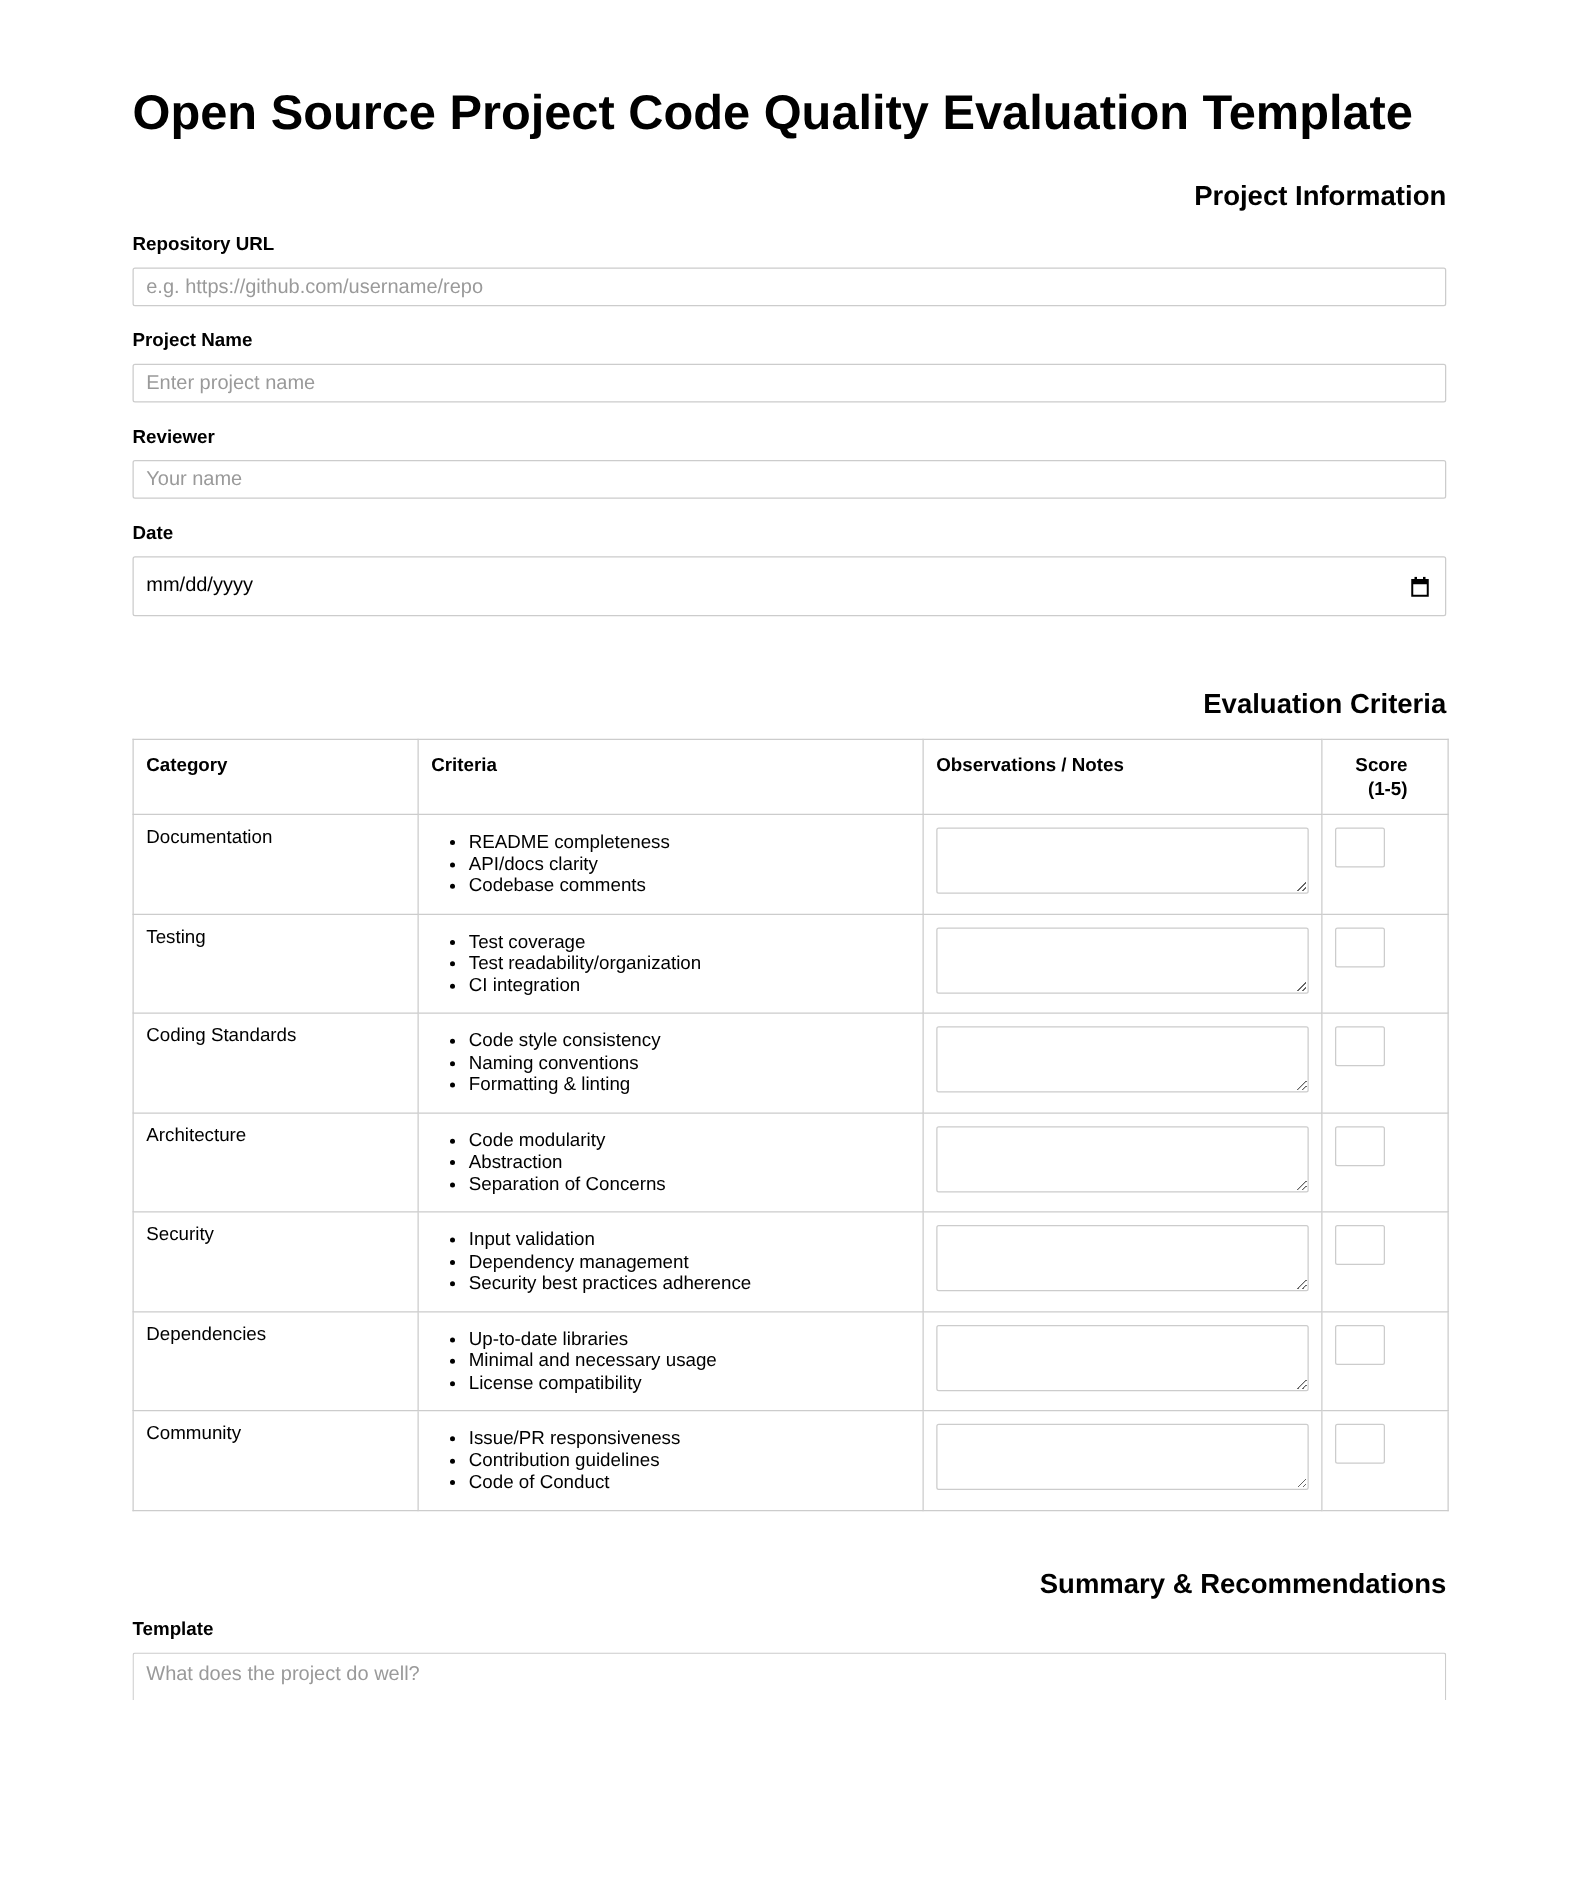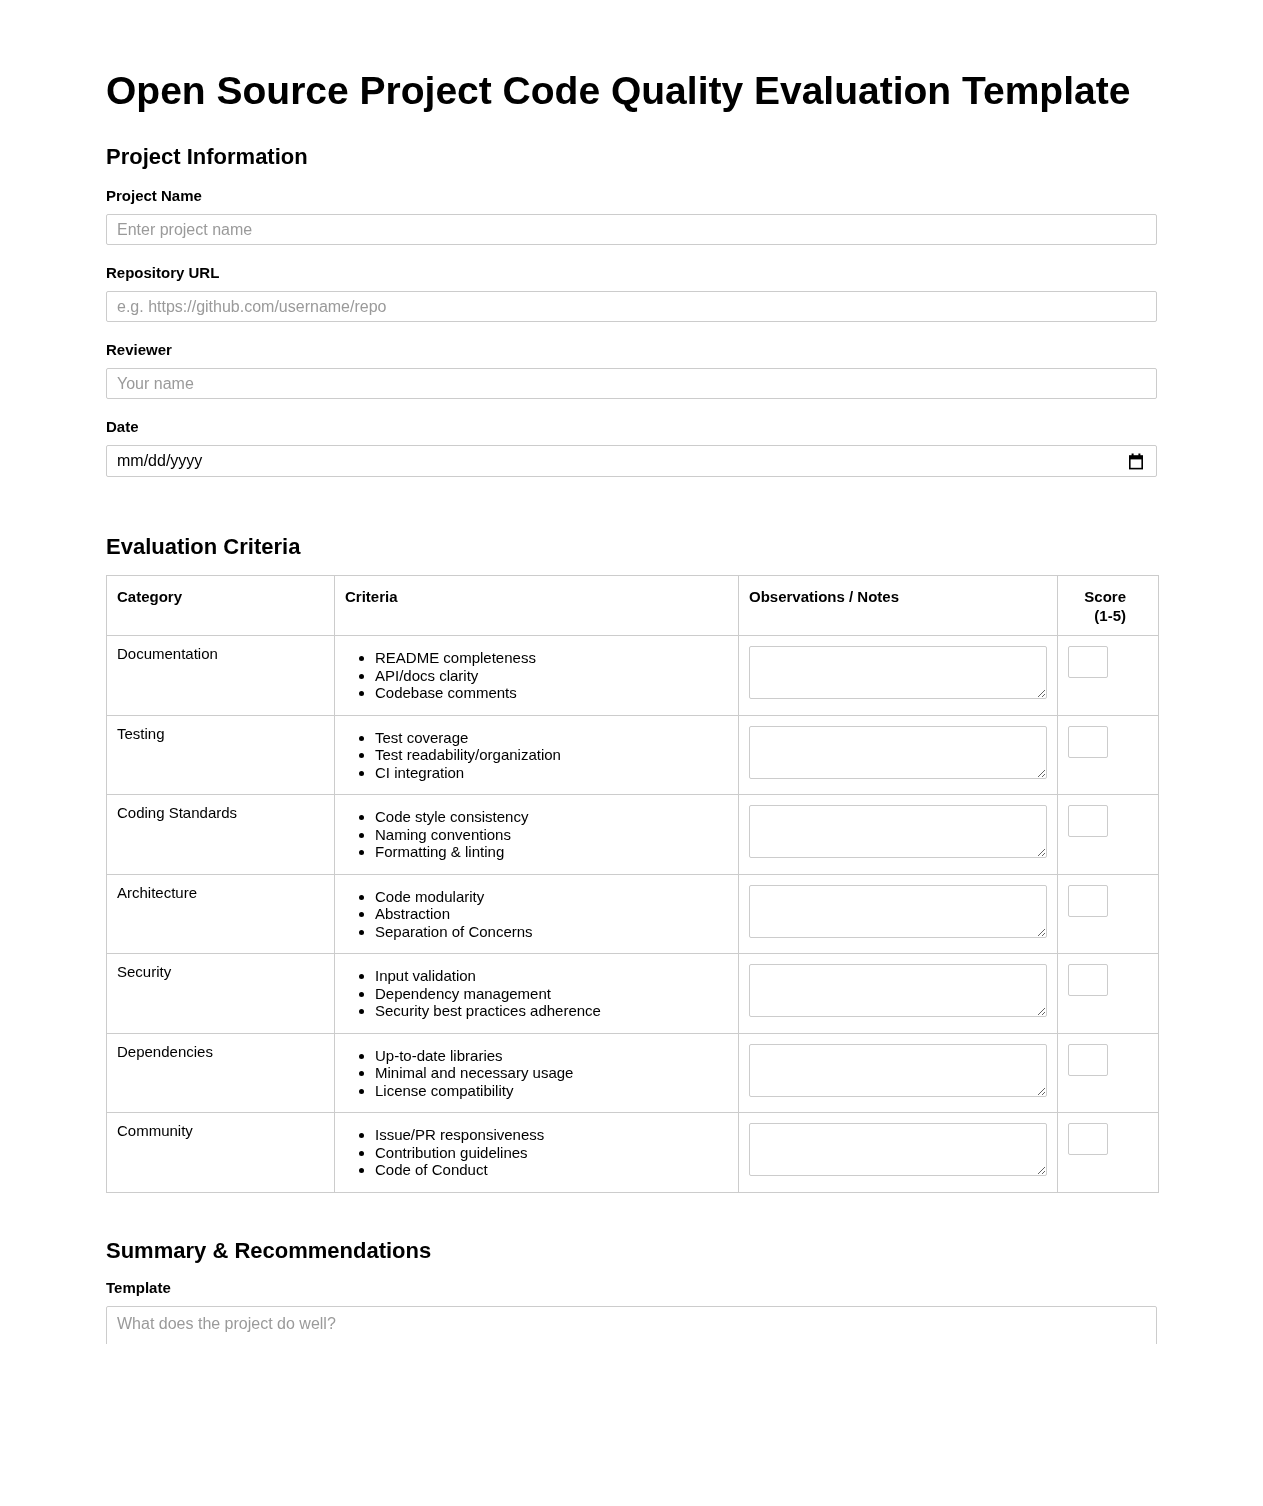--- a/index.html
+++ b/index.html
@@ -24,20 +24,21 @@
     font-size: 39px;
     line-height: 31px;
     font-weight: bold;
     letter-spacing: 0;
   }
   h2 {
     font-size: 22px;
     line-height: 23px;
     font-weight: bold;
     margin: 0;
+    text-align: right;
   }
   .h2-project { margin-top: 39px; }
   .h2-eval    { margin-top: 58px; }
   .h2-summary { margin-top: 46px; }
 
   .field { margin-top: 20px; }
   .field-label {
     display: block;
     font-size: 15px;
     line-height: 16px;
@@ -53,21 +54,21 @@
     padding: 0 10px;
     font-family: "Liberation Sans", "DejaVu Sans", sans-serif;
     font-size: 16px;
     color: #000000;
     background: #ffffff;
     outline: none;
   }
   .text-input::placeholder { color: #9a9a9a; opacity: 1; }
 
   .date-input {
-    height: 32px;
+    height: 48px;
     display: flex;
     align-items: center;
     justify-content: space-between;
     cursor: default;
   }
   .date-text { font-size: 16px; color: #000000; }
   .cal { display: inline-flex; align-items: center; margin-right: 2px; cursor: pointer; }
 
   
   table.eval {
@@ -155,27 +156,27 @@
 </head>
 <body>
 
 <div class="content">
 
   <h1>Open Source Project Code Quality Evaluation Template</h1>
 
   <h2 class="h2-project">Project Information</h2>
 
   <div class="field">
+    <label class="field-label">Repository URL</label>
+    <input type="text" class="text-input" placeholder="e.g. https://github.com/username/repo" style="">
+  </div>
+
+  <div class="field">
     <label class="field-label">Project Name</label>
     <input type="text" class="text-input" placeholder="Enter project name" style="">
-  </div>
-
-  <div class="field">
-    <label class="field-label">Repository URL</label>
-    <input type="text" class="text-input" placeholder="e.g. https://github.com/username/repo" style="">
   </div>
 
   <div class="field">
     <label class="field-label">Reviewer</label>
     <input type="text" class="text-input" placeholder="Your name" style="">
   </div>
 
   <div class="field">
     <label class="field-label">Date</label>
     <div class="text-input date-input">

